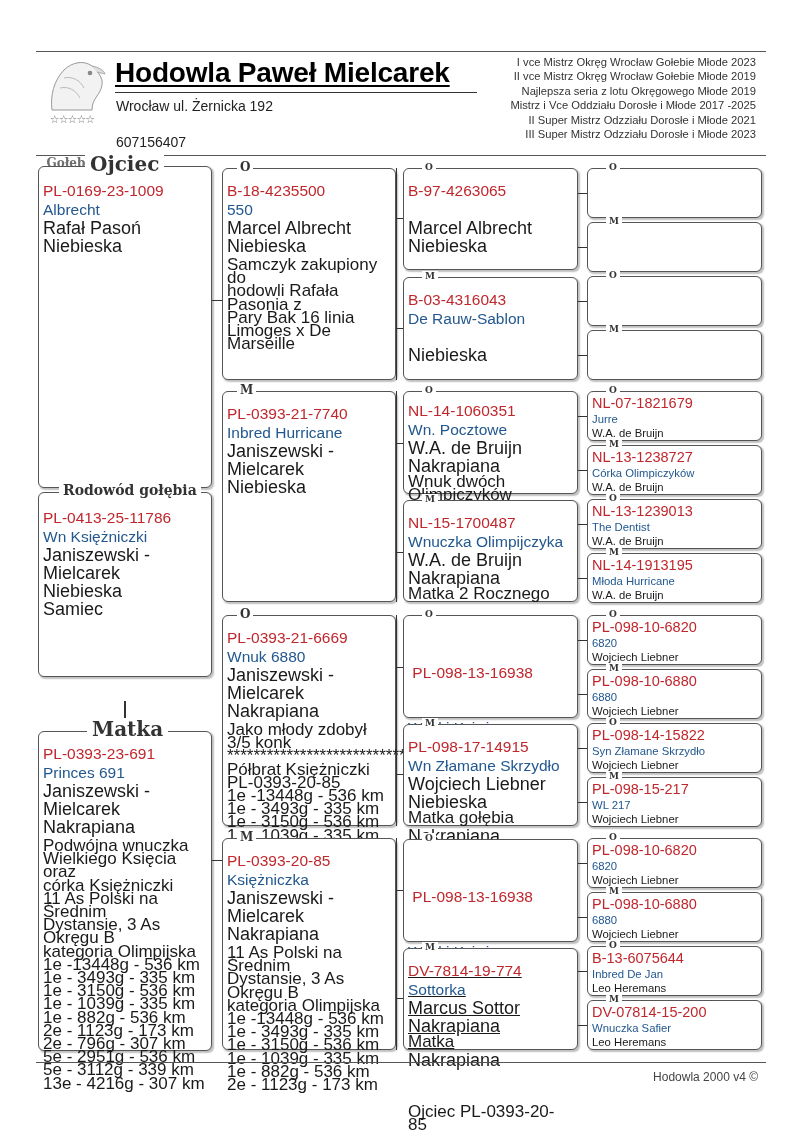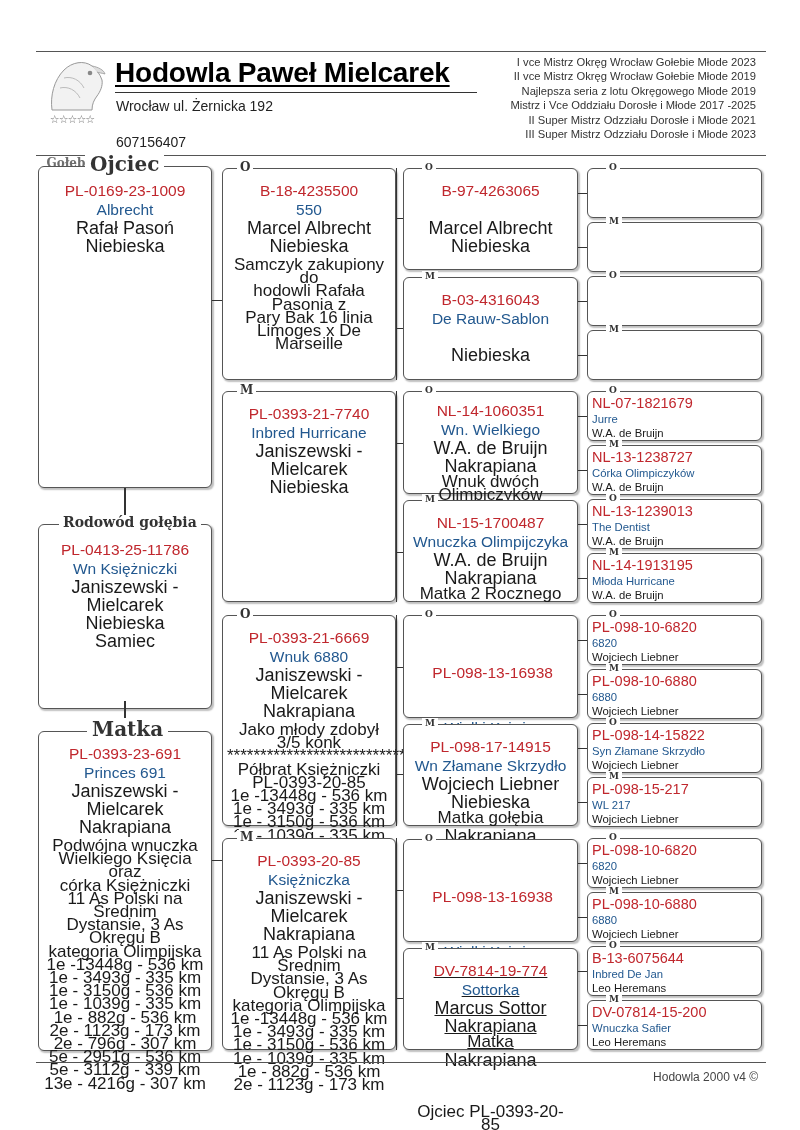--- a/index.html
+++ b/index.html
@@ -27,21 +27,21 @@
   .legend.big { font-size: 20px; top: -14px; line-height: 22px; padding: 0 5px; }
   .legend.med { font-size: 14px; top: -10px; padding: 0 4px; }
   .legend.sm { font-size: 12px; top: -9px; }
   .legend.xs { font-size: 9px; top: -7px; line-height: 10px; }
 
   .ring { color: #c0272d; }
   .name { color: #22588f; }
   .txt { color: #1a1a1a; }
 
   
-  .c1 .inner, .c2 .inner, .c3 .inner { position: absolute; left: 4px; right: 4px; text-align: center; }
+  .c1 .inner, .c2 .inner, .c3 .inner { position: absolute; left: 4px; right: 4px; }
   .big-ring { font-size: 15.5px; line-height: 19px; }
   .big-name { font-size: 15.5px; line-height: 19px; }
   .big-txt { font-size: 18px; line-height: 18px; }
   .note { font-size: 17px; line-height: 13.2px; color: #1a1a1a; white-space: pre-line; }
 
   
   .c4 .inner { position: absolute; left: 4px; right: 4px; top: 3px; }
   .c4 .ring { font-size: 14.5px; line-height: 17px; }
   .c4 .name { font-size: 11.3px; line-height: 14px; }
   .c4 .txt { font-size: 11.3px; line-height: 14px; }
@@ -88,21 +88,21 @@
   <div class="inner" style="top:14px;">
     <div class="ring big-ring">PL-0169-23-1009</div>
     <div class="name big-name">Albrecht</div>
     <div class="txt big-txt">Rafał Pasoń</div>
     <div class="txt big-txt">Niebieska</div>
   </div>
 </div>
 
 <div class="conn" style="left:124px; top:488px; width:1.5px; height:28px;"></div>
 
-<div class="box c1" style="left:38px; top:524px; width:174px; height:185px;">
+<div class="box c1" style="left:38px; top:492px; width:174px; height:185px;">
   <div class="legend med" style="left:20px;">Rodowód gołębia</div>
   <div class="inner" style="top:15px;">
     <div class="ring big-ring">PL-0413-25-11786</div>
     <div class="name big-name">Wn Księżniczki</div>
     <div class="txt big-txt">Janiszewski - Mielcarek</div>
     <div class="txt big-txt">Niebieska</div>
     <div class="txt big-txt">Samiec</div>
   </div>
 </div>
 
@@ -229,21 +229,21 @@
     <div class="name big-name">De Rauw-Sablon</div>
     <div class="txt big-txt" style="min-height:18px;"></div>
     <div class="txt big-txt">Niebieska</div>
   </div>
 </div>
 
 <div class="box c3" style="left:403px; top:391px; width:175px; height:103px;">
   <div class="legend xs" style="left:18px;">O</div>
   <div class="inner" style="top:9px;">
     <div class="ring big-ring">NL-14-1060351</div>
-    <div class="name big-name">Wn. Wielkiego</div>
+    <div class="name big-name">Wn. Pocztowe</div>
     <div class="txt big-txt">W.A. de Bruijn</div>
     <div class="txt big-txt">Nakrapiana</div>
     <div class="note">Wnuk dwóch Olimpiczyków</div>
   </div>
 </div>
 
 <div class="box c3" style="left:403px; top:500px; width:175px; height:102px;">
   <div class="legend xs" style="left:18px;">M</div>
   <div class="inner" style="top:12px;">
     <div class="ring big-ring">NL-15-1700487</div>

